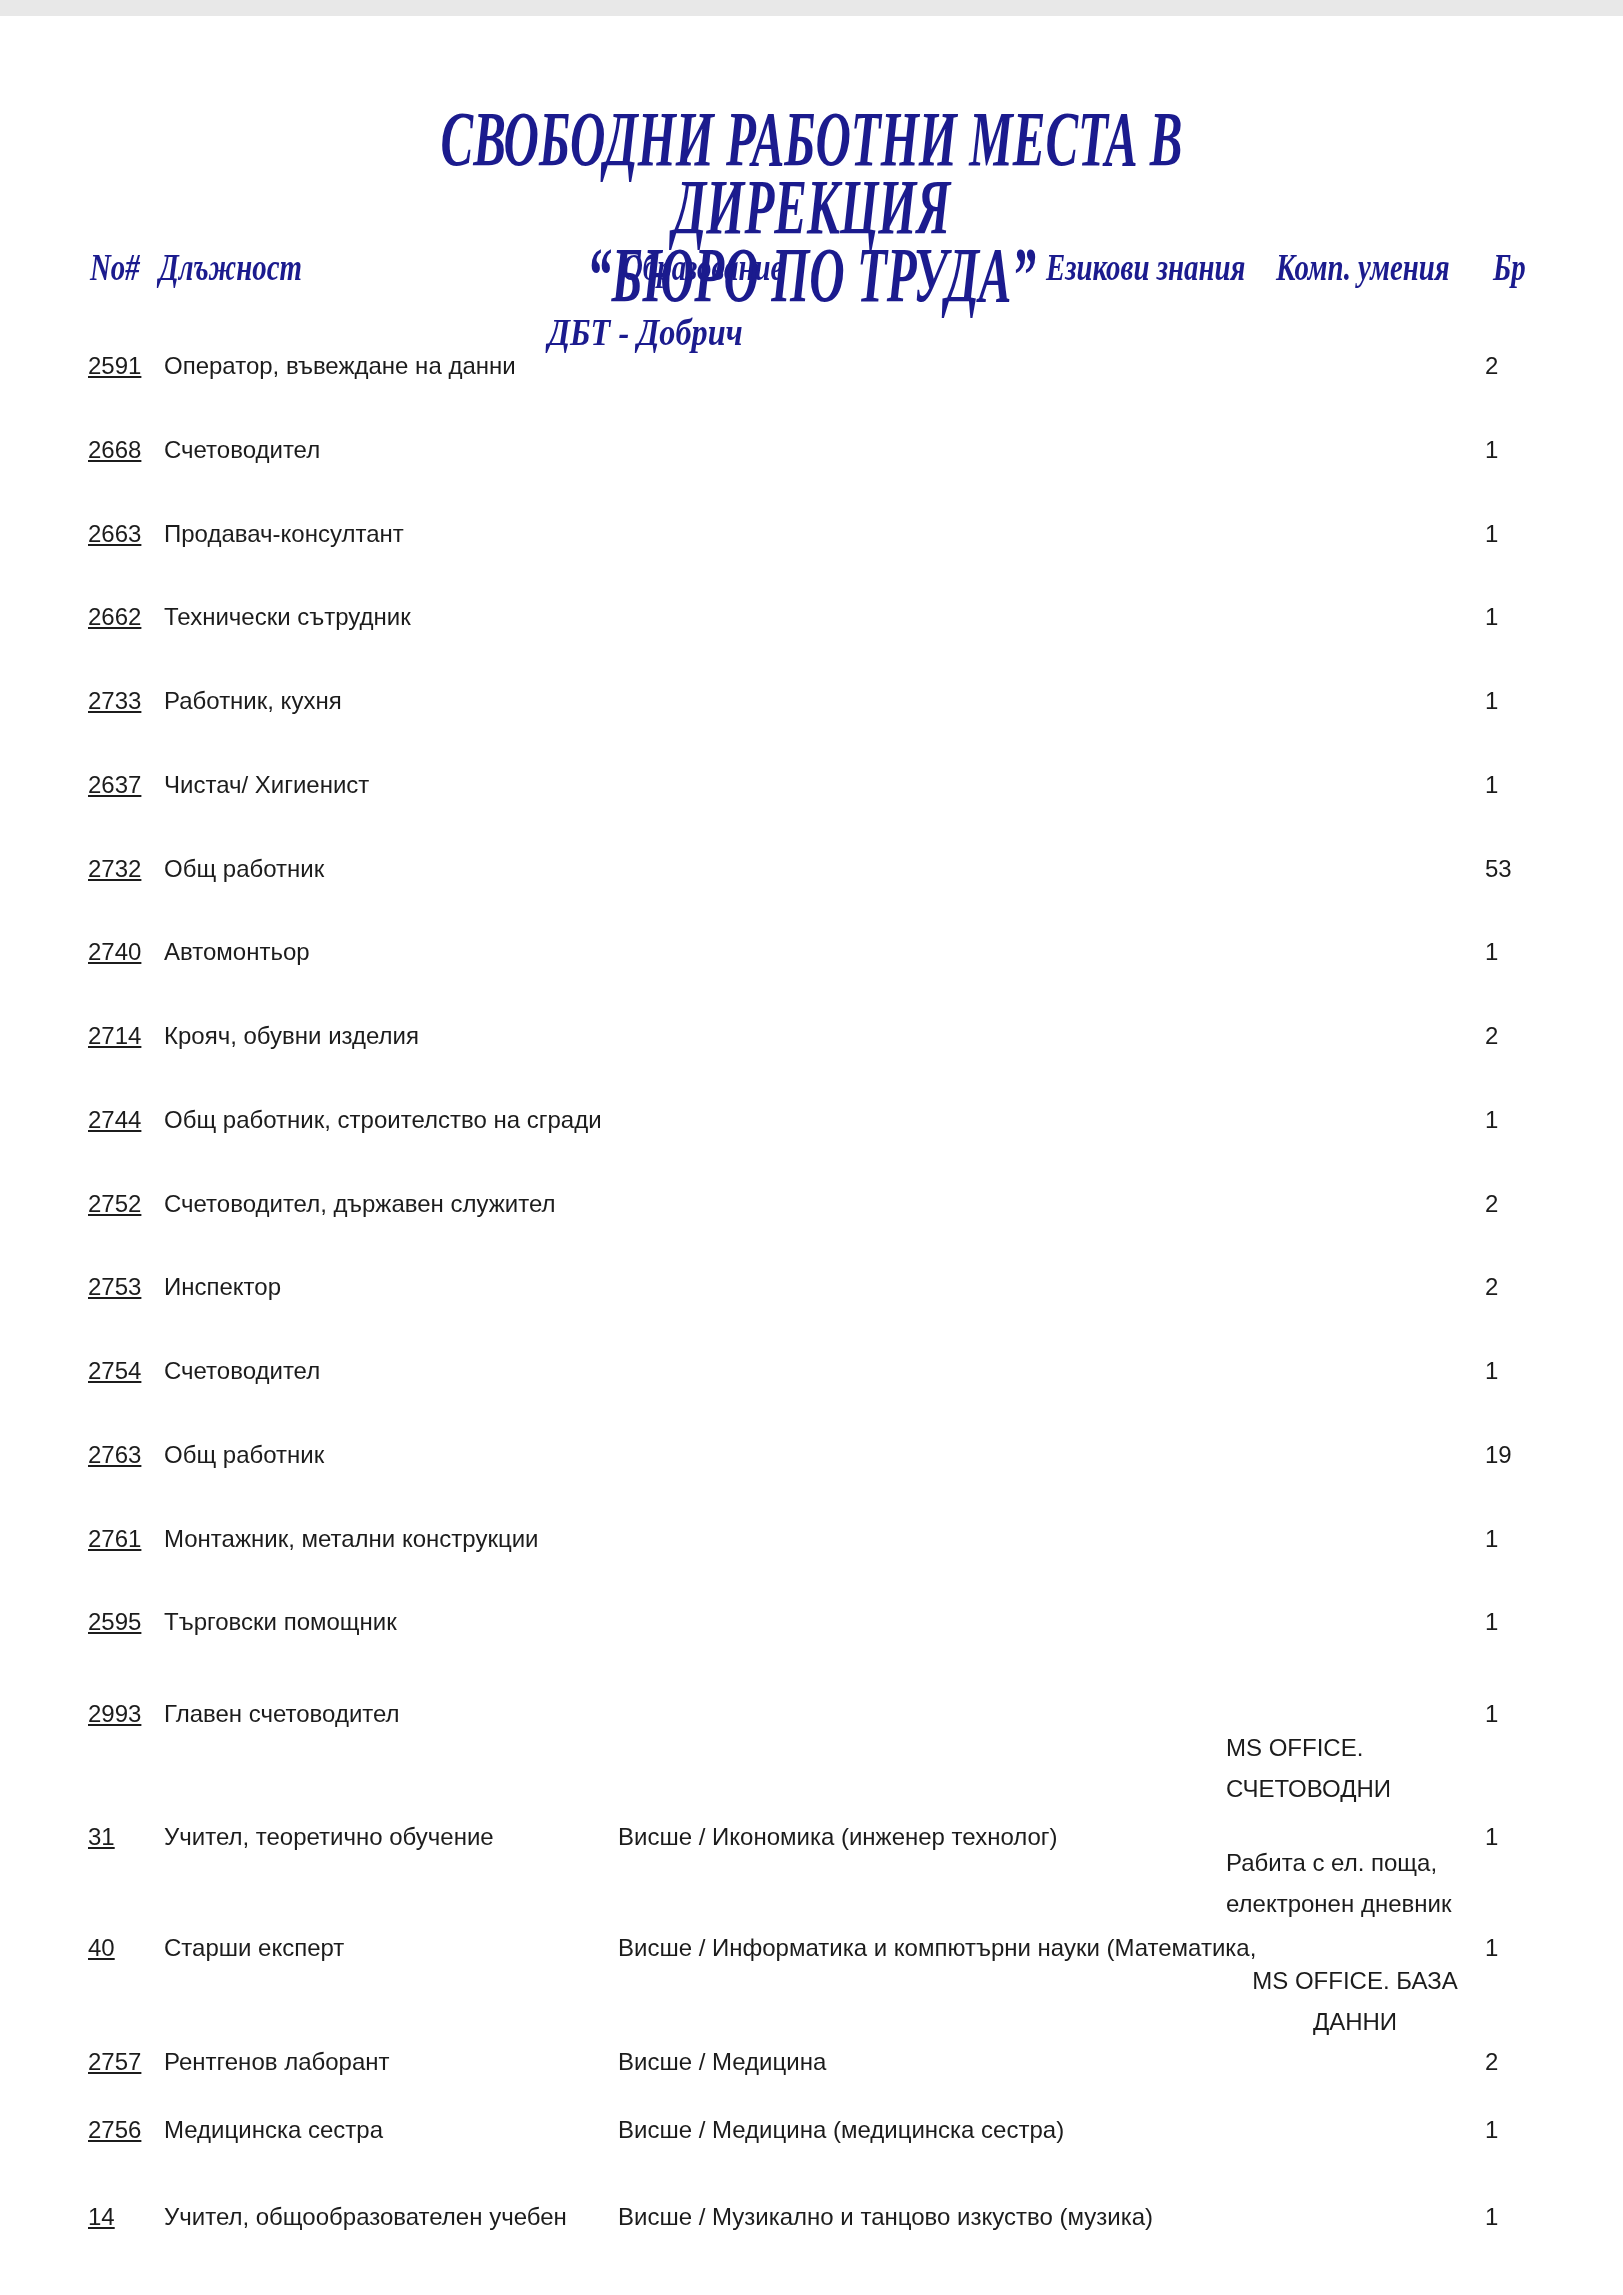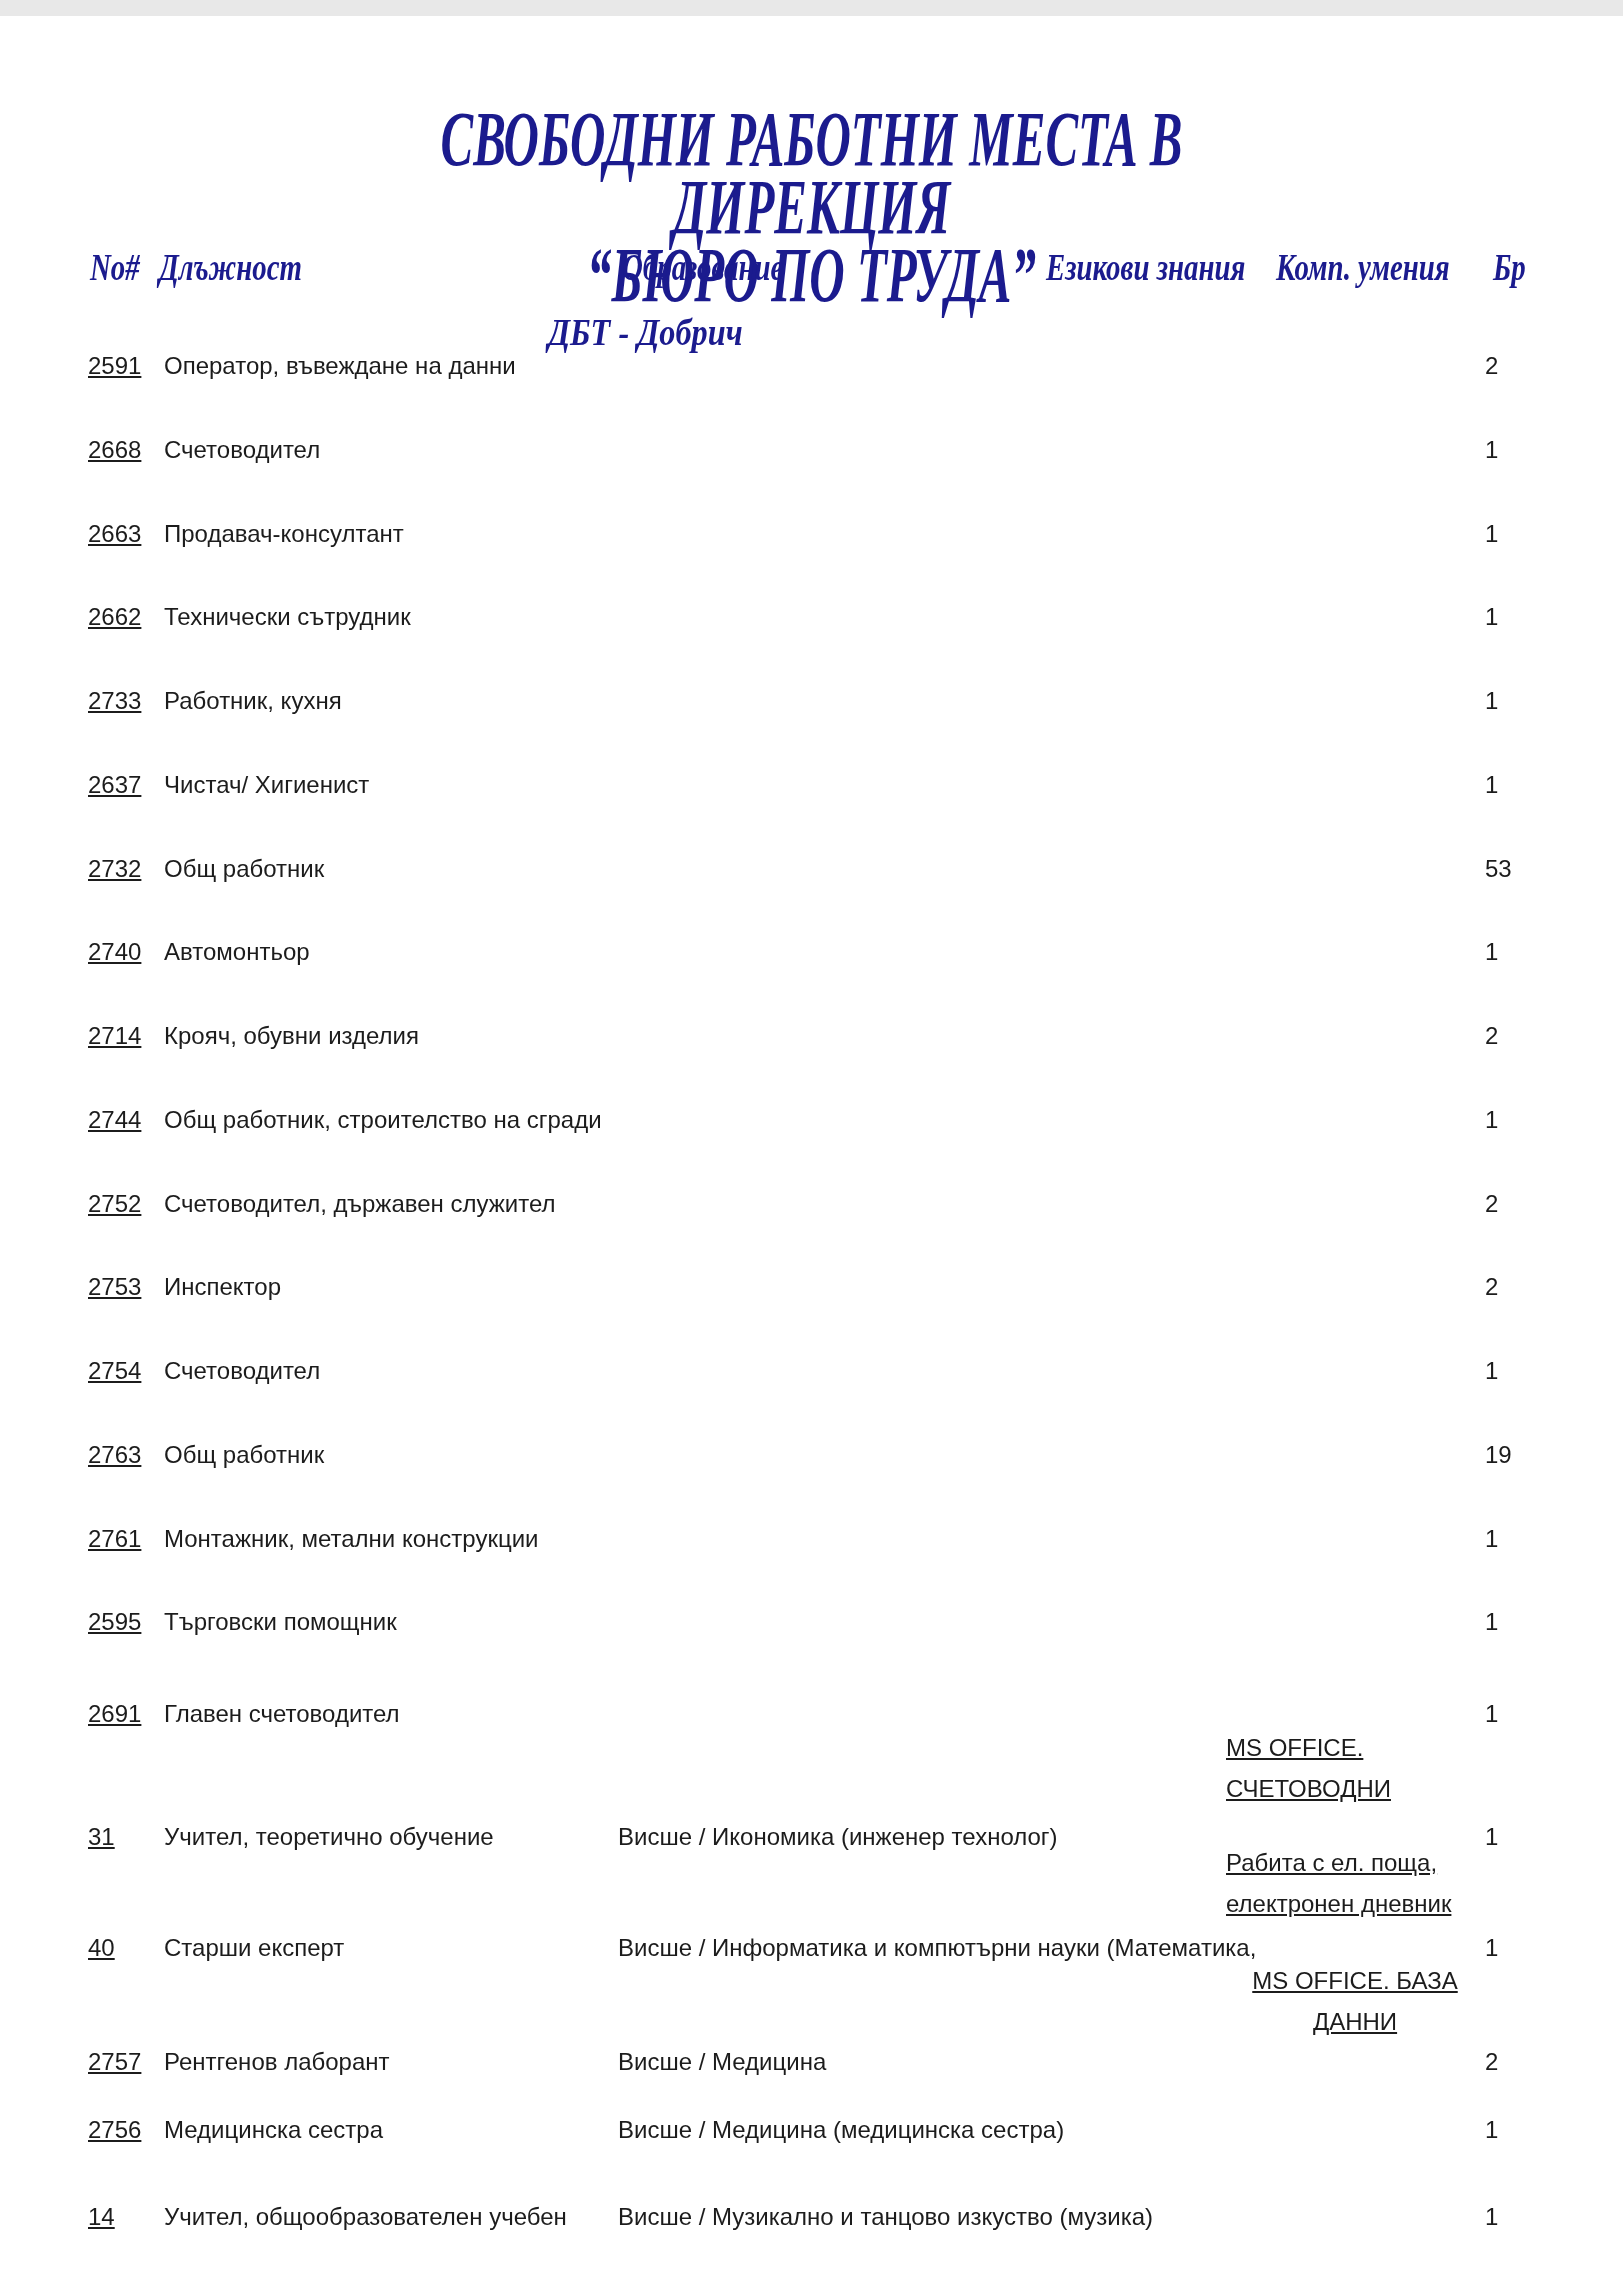--- a/index.html
+++ b/index.html
@@ -63,21 +63,21 @@
     position:absolute;
     top:0;
     font-size:24px;
     line-height:29px;
     white-space:pre;
   }
   .c-no{left:88px;width:72px;text-decoration:underline;}
   .c-pos{left:164px;width:452px;}
   .c-edu{left:618px;width:602px;}
   .c-edu .line{height:46px;}
-  .c-comp{left:1226px;width:258px;text-decoration:underline;}
+  .c-comp{left:1226px;width:258px;}
   .c-comp .line{height:41px;}
   .c-count{left:1485px;width:59px;}
 </style>
 </head>
 <body>
 
 <div class="page" style="--accent: #1b1b8e;">
 
   <div class="title">
     <div>СВОБОДНИ РАБОТНИ МЕСТА В ДИРЕКЦИЯ</div>
@@ -168,21 +168,21 @@
         <div class="cell c-no">2761</div>
         <div class="cell c-pos">Монтажник, метални конструкции</div>
         <div class="cell c-count">1</div>
       </div>
       <div class="row" style="top: 1591px;">
         <div class="cell c-no">2595</div>
         <div class="cell c-pos">Търговски помощник</div>
         <div class="cell c-count">1</div>
       </div>
       <div class="row" style="top: 1683px;">
-        <div class="cell c-no">2691</div>
+        <div class="cell c-no">2993</div>
         <div class="cell c-pos">Главен счетоводител</div>
         <div class="cell c-edu"></div>
         <div class="cell c-comp" style="top: 34px;"><div class="line">MS OFFICE.</div><div class="line">СЧЕТОВОДНИ</div></div>
         <div class="cell c-count">1</div>
       </div>
       <div class="row" style="top: 1806px;">
         <div class="cell c-no">31</div>
         <div class="cell c-pos">Учител, теоретично обучение</div>
         <div class="cell c-edu"><div class="line">Висше / Икономика (инженер технолог)</div></div>
         <div class="cell c-comp" style="top: 26px;"><div class="line">Рабита с ел. поща,</div><div class="line">електронен дневник</div></div>

